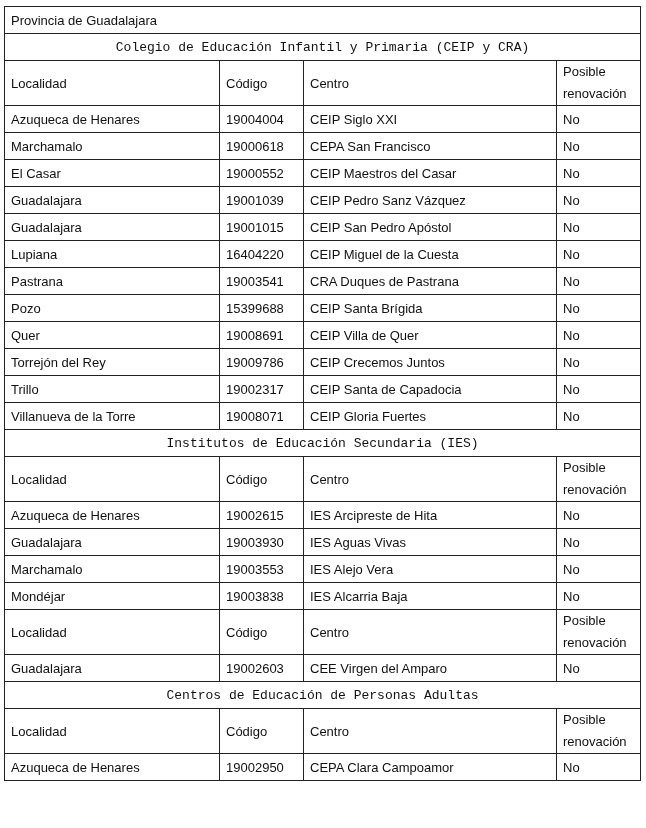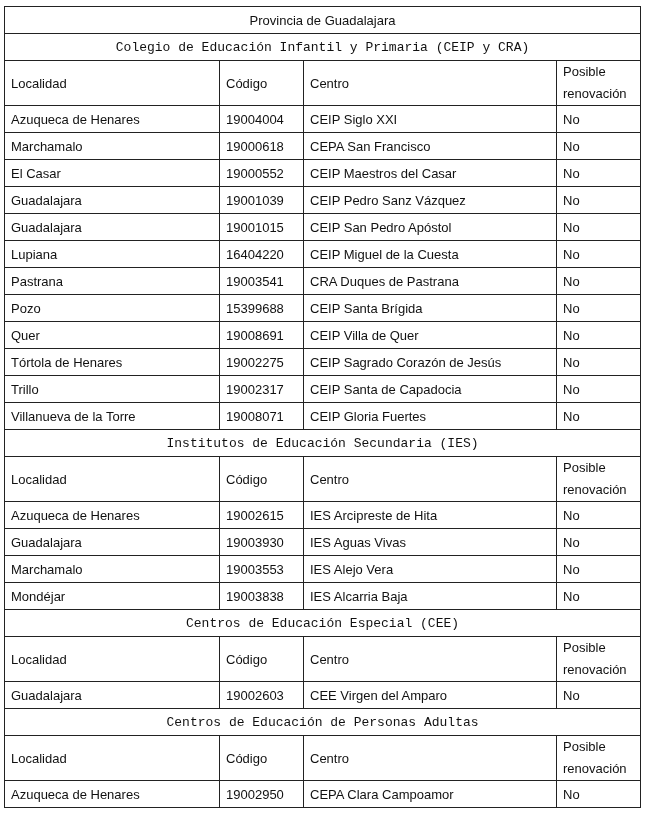--- a/index.html
+++ b/index.html
@@ -25,21 +25,21 @@
       table-layout: fixed;
     }
     table.doc td {
       border: 1px solid #222222;
       padding: 0 6px;
       vertical-align: middle;
       line-height: 15px;
       white-space: nowrap;
       overflow: hidden;
     }
-    .row-title td { height: 26px; text-align: center; }
+    .row-title td { height: 26px; }
     .row-section td { height: 26px; text-align: center; font-family: Liberation Mono, monospace; }
     .row-header td { height: 43px; }
     .row-data td { height: 26px; }
     .row-header td.wrap { white-space: normal; line-height: 22px; }
     col.c1 { width: 215px; }
     col.c2 { width: 84px; }
     col.c3 { width: 253px; }
     col.c4 { width: 84px; }
   </style>
 </head>
@@ -123,27 +123,27 @@
     <td>No</td>
   </tr>
 
   <tr class="row-data">
     <td>Quer</td>
     <td>19008691</td>
     <td>CEIP Villa de Quer</td>
     <td>No</td>
   </tr>
 
-
-  <tr class="row-data">
-    <td>Tórtola de Henares</td>
-    <td>19002275</td>
-    <td>CEIP Sagrado Corazón de Jesús</td>
-    <td>No</td>
-  </tr>
+  <tr class="row-data">
+    <td>Torrejón del Rey</td>
+    <td>19009786</td>
+    <td>CEIP Crecemos Juntos</td>
+    <td>No</td>
+  </tr>
+
 
   <tr class="row-data">
     <td>Trillo</td>
     <td>19002317</td>
     <td>CEIP Santa de Capadocia</td>
     <td>No</td>
   </tr>
 
   <tr class="row-data">
     <td>Villanueva de la Torre</td>
@@ -183,23 +183,20 @@
     <td>No</td>
   </tr>
 
   <tr class="row-data">
     <td>Mondéjar</td>
     <td>19003838</td>
     <td>IES Alcarria Baja</td>
     <td>No</td>
   </tr>
 
-  <tr class="row-section">
-    <td colspan="4">Centros de Educación Especial (CEE)</td>
-  </tr>
   <tr class="row-header">
     <td>Localidad</td>
     <td>Código</td>
     <td>Centro</td>
     <td class="wrap">Posible renovación</td>
   </tr>
 
   <tr class="row-data">
     <td>Guadalajara</td>
     <td>19002603</td>

